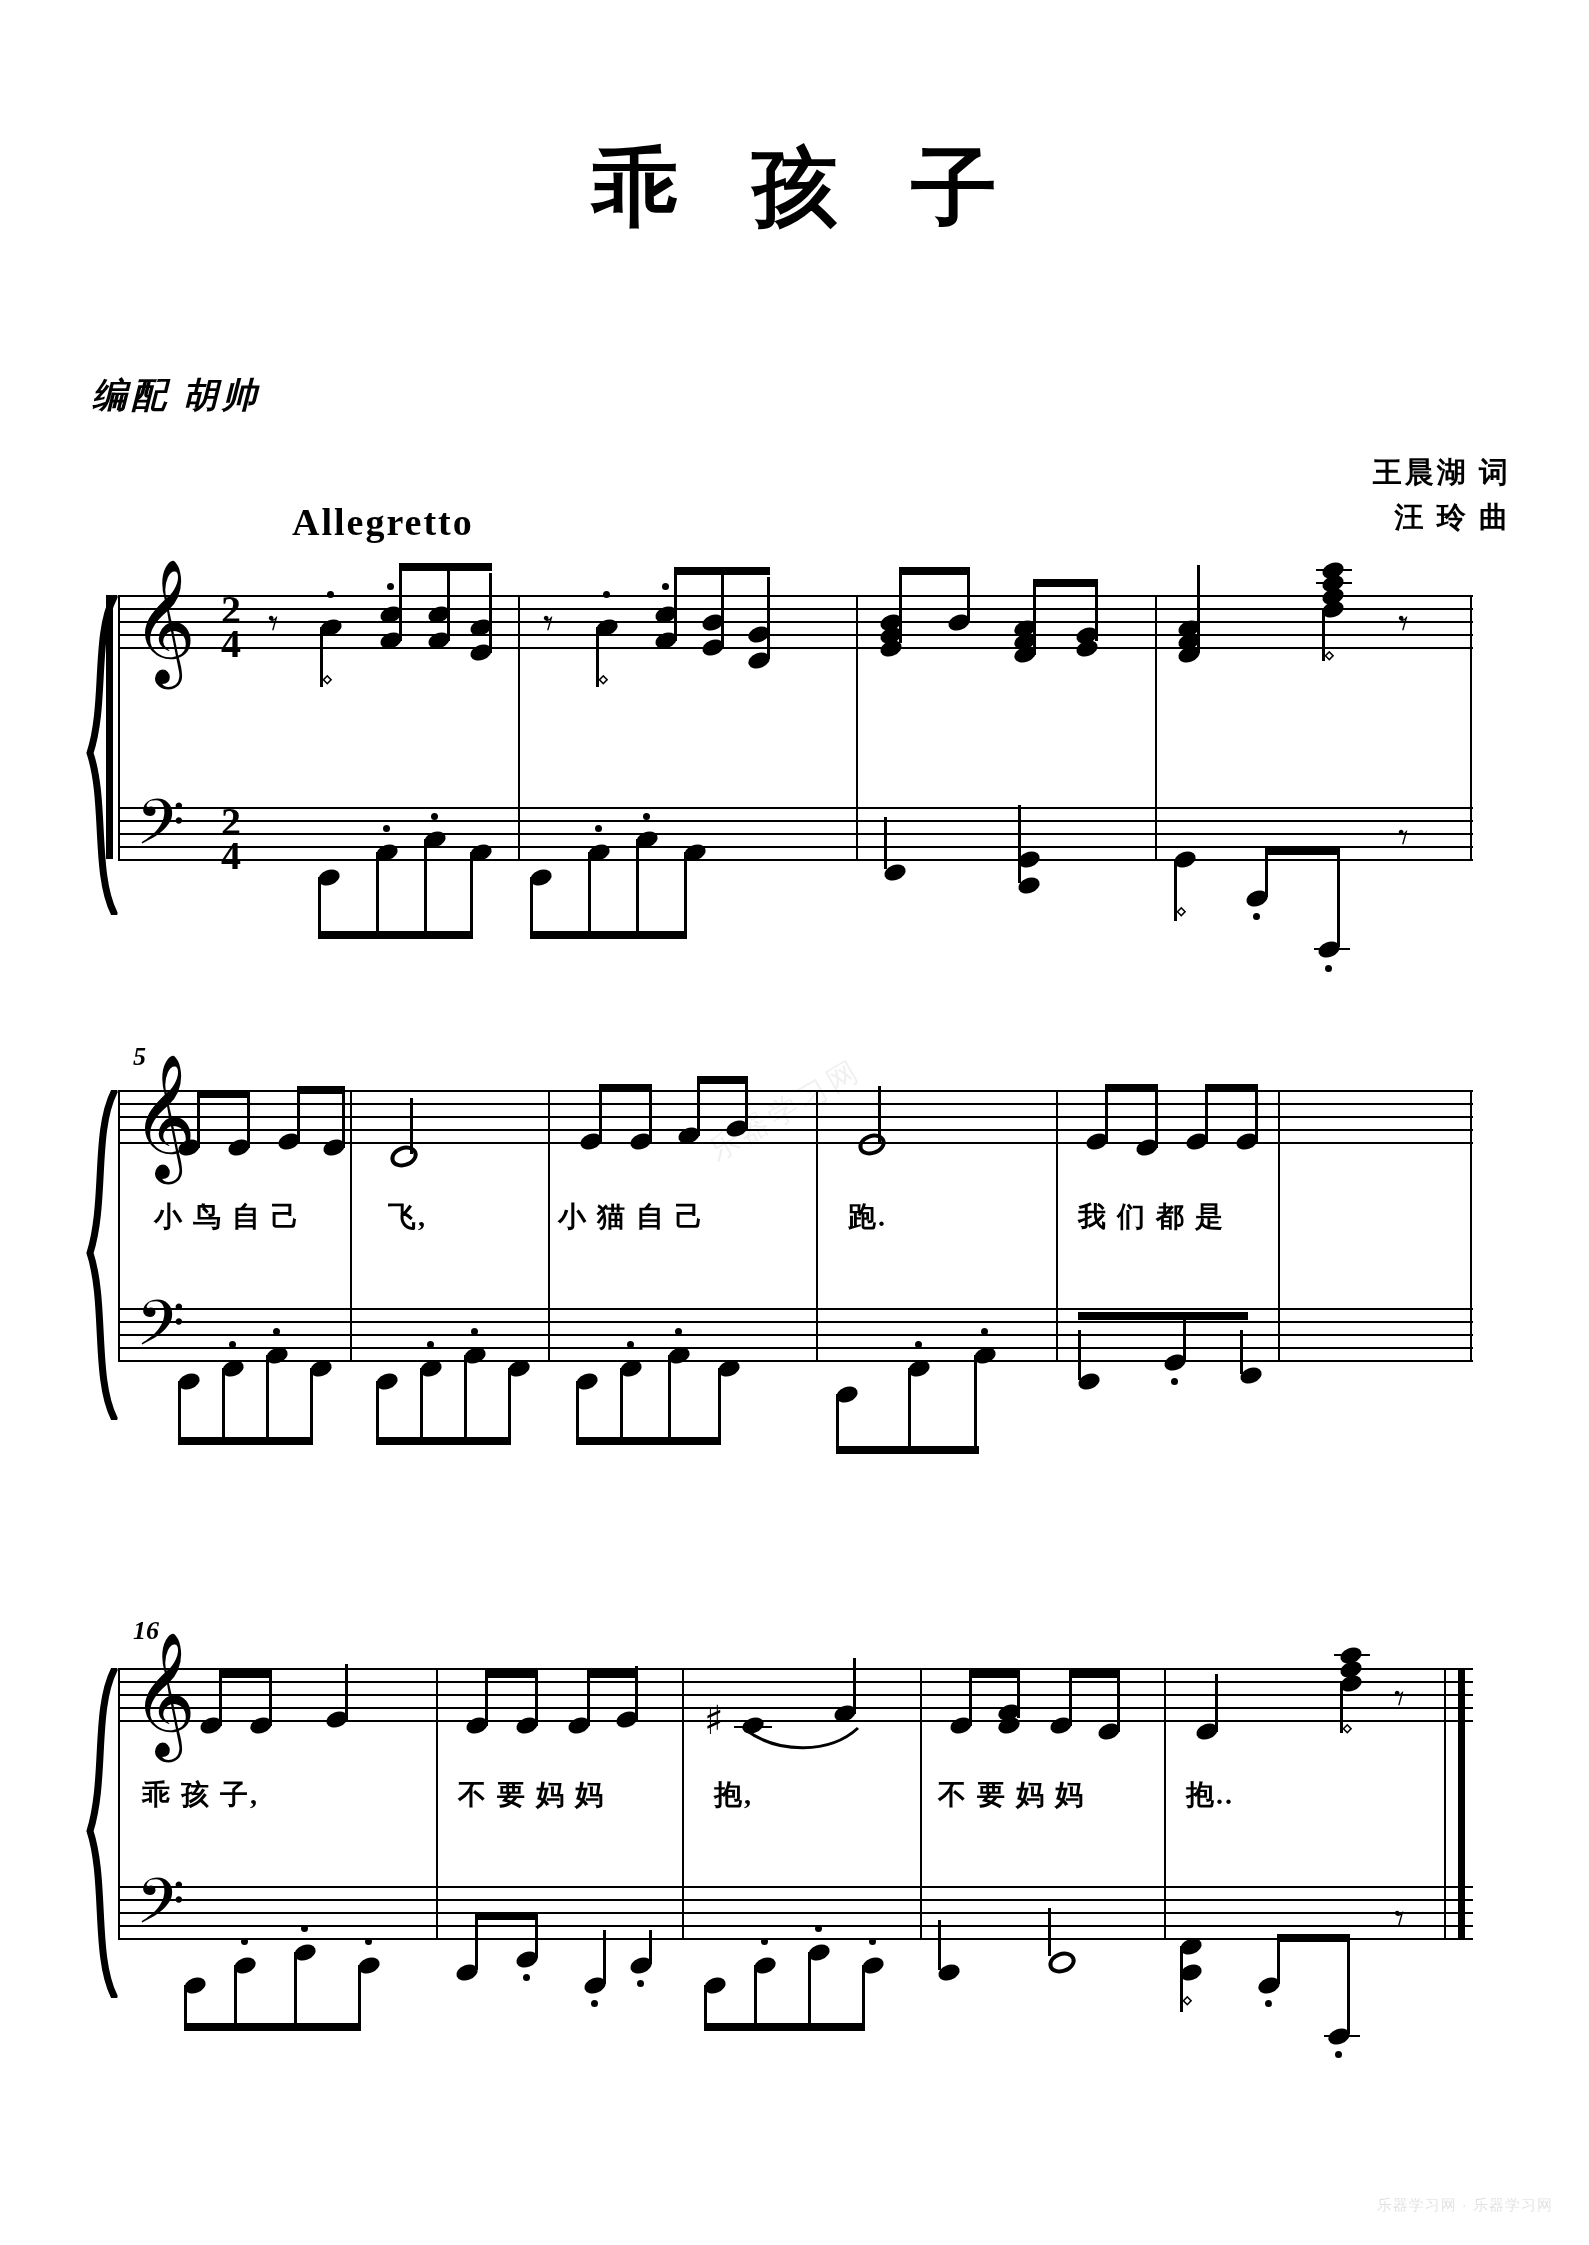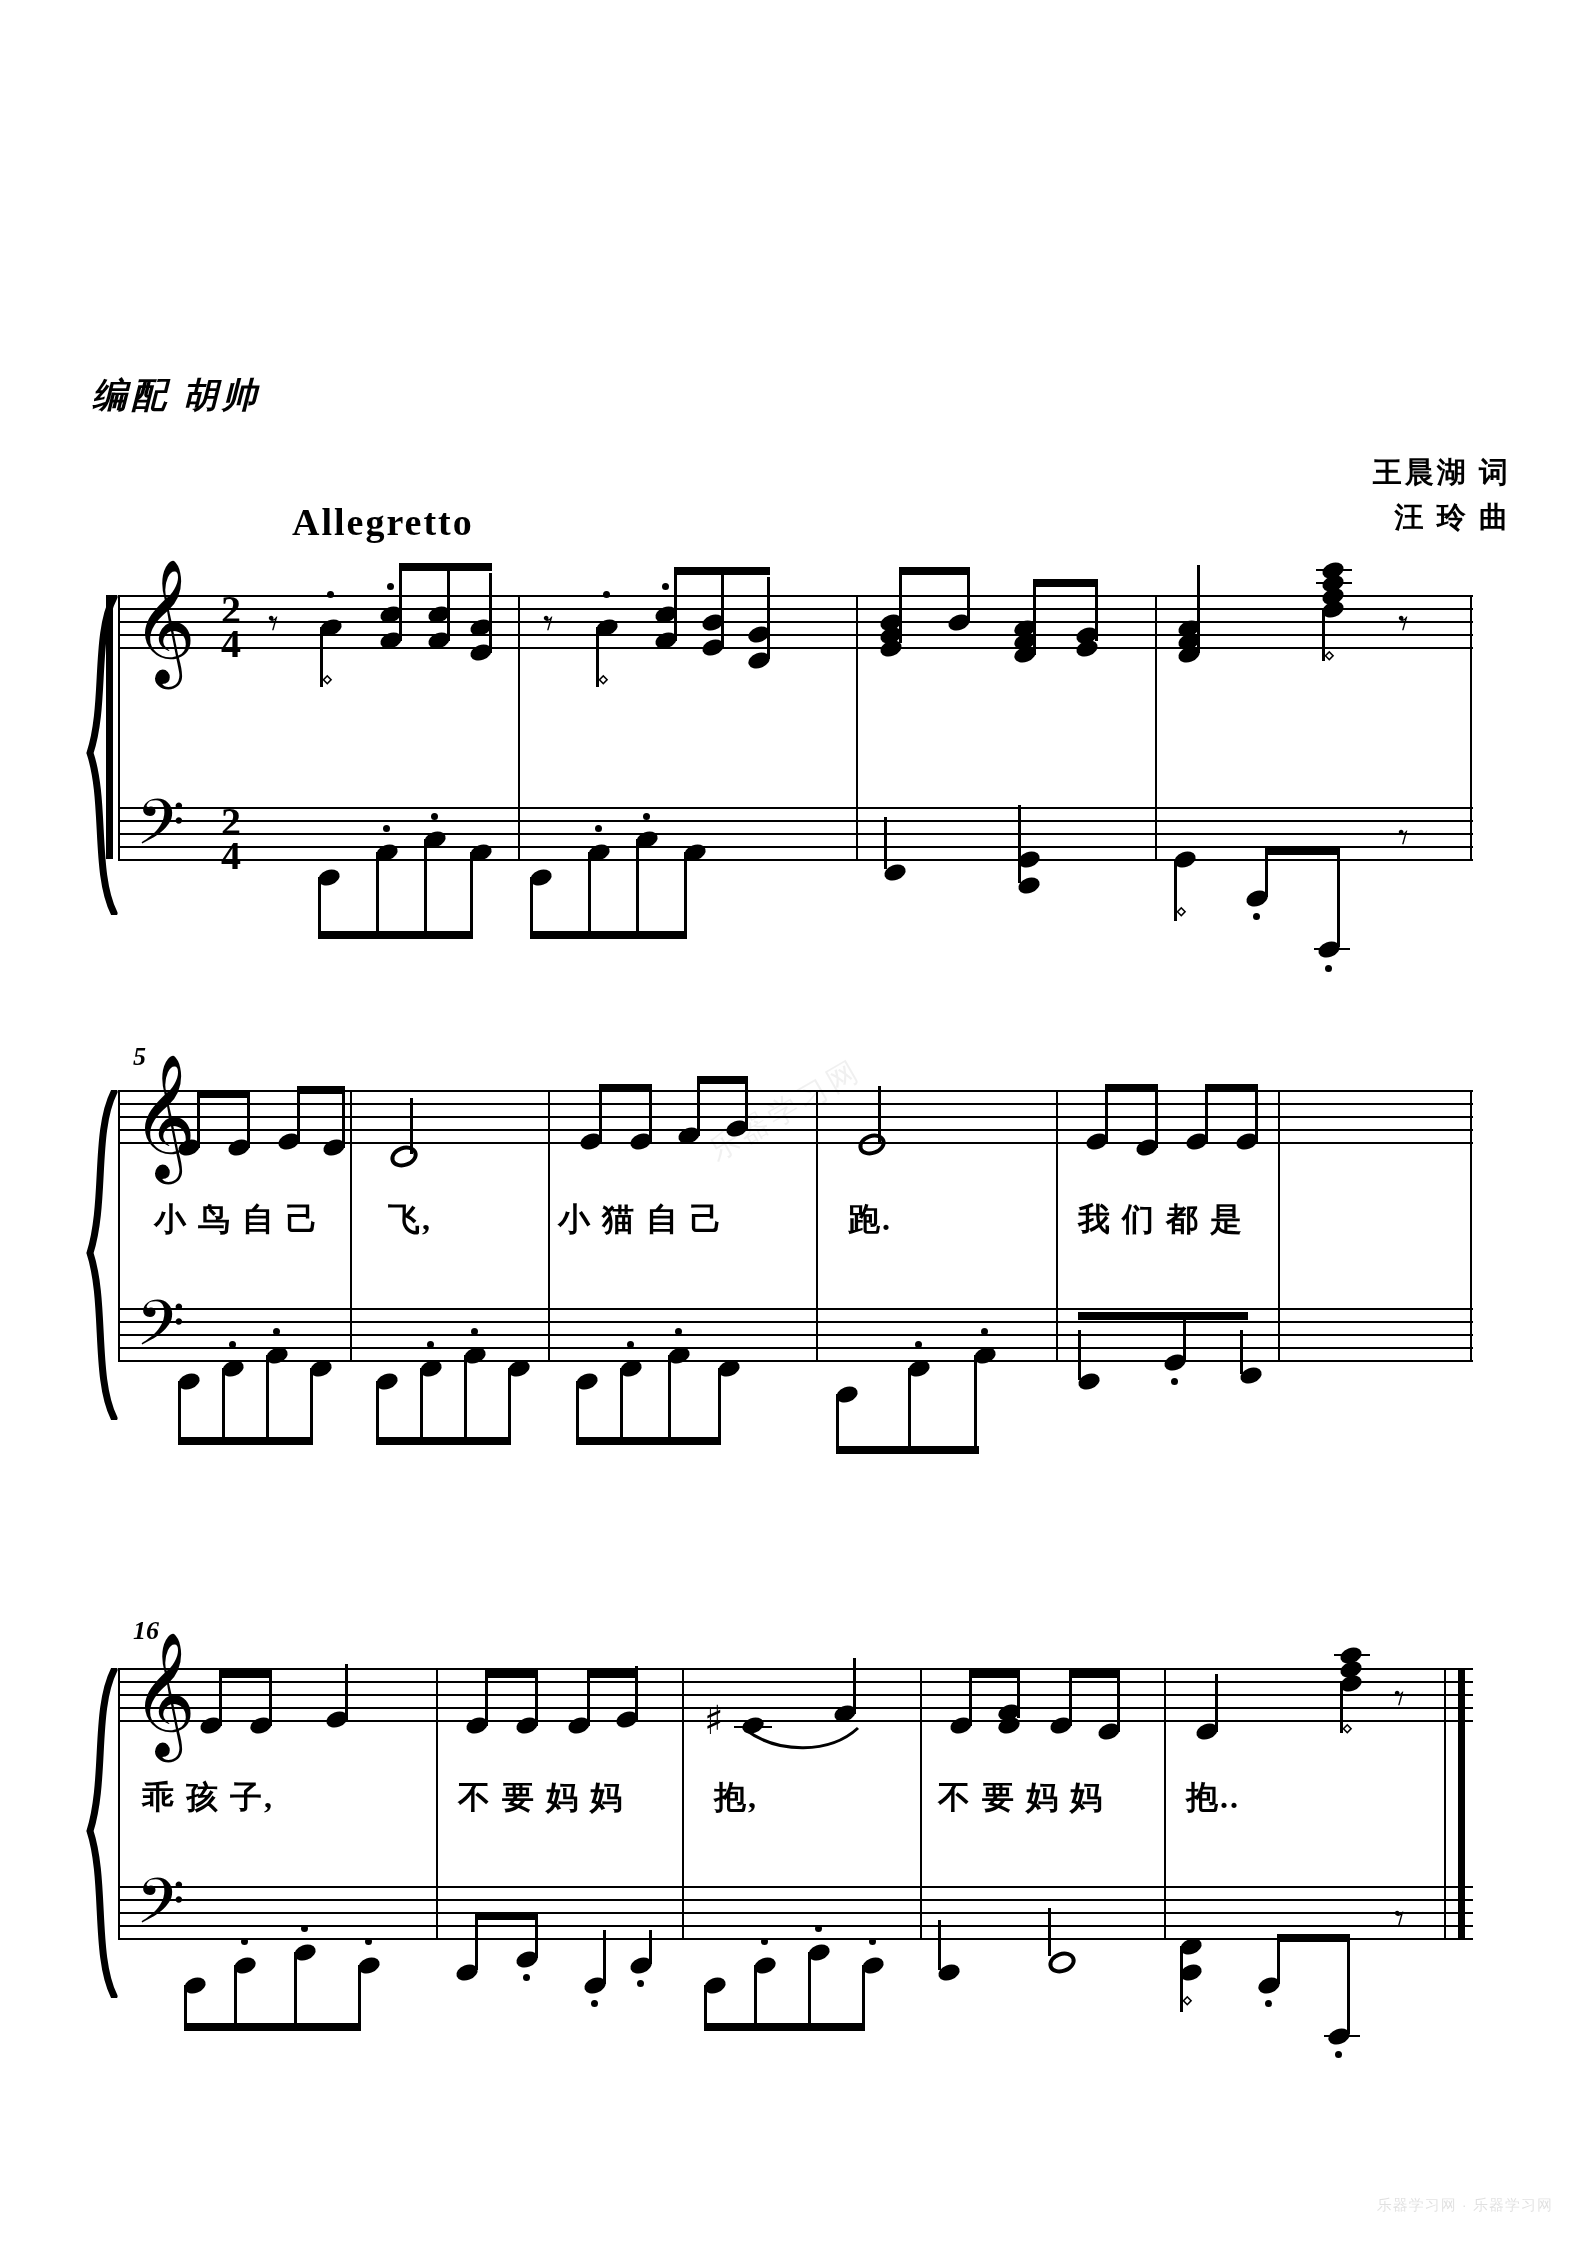--- a/index.html
+++ b/index.html
@@ -144,21 +144,21 @@
   .accidental {
     position: absolute;
     font-family: "DejaVu Sans", sans-serif;
     font-size: 40px;
     line-height: 1;
   }
   .slur { position: absolute; }
   .lyric {
     position: absolute;
     font-family: "Liberation Serif", serif;
-    font-size: 32px;
+    font-size: 28px;
     font-weight: 700;
     letter-spacing: 2px;
     white-space: nowrap;
   }
   .watermark {
     position: absolute;
     color: rgba(0,0,0,0.06);
     font-size: 30px;
     transform: rotate(-30deg);
     font-family: "Liberation Sans", sans-serif;
@@ -171,20 +171,21 @@
     font-size: 15px;
     font-family: "Liberation Sans", sans-serif;
     letter-spacing: 1px;
   }
 </style>
 </head>
 <body>
 
 <div class="sheet">
 
+  <div class="title">乖 孩 子</div>
   <div class="arranger">编配  胡帅</div>
   <div class="credits">
     <div>王晨湖  词</div>
     <div>汪 玲 曲</div>
   </div>
   <div class="tempo">Allegretto</div>
 
   <div class="watermark" style="left:700px; top:1090px;">乐器学习网</div>
   <div class="watermark2">乐器学习网 · 乐器学习网</div>
 

